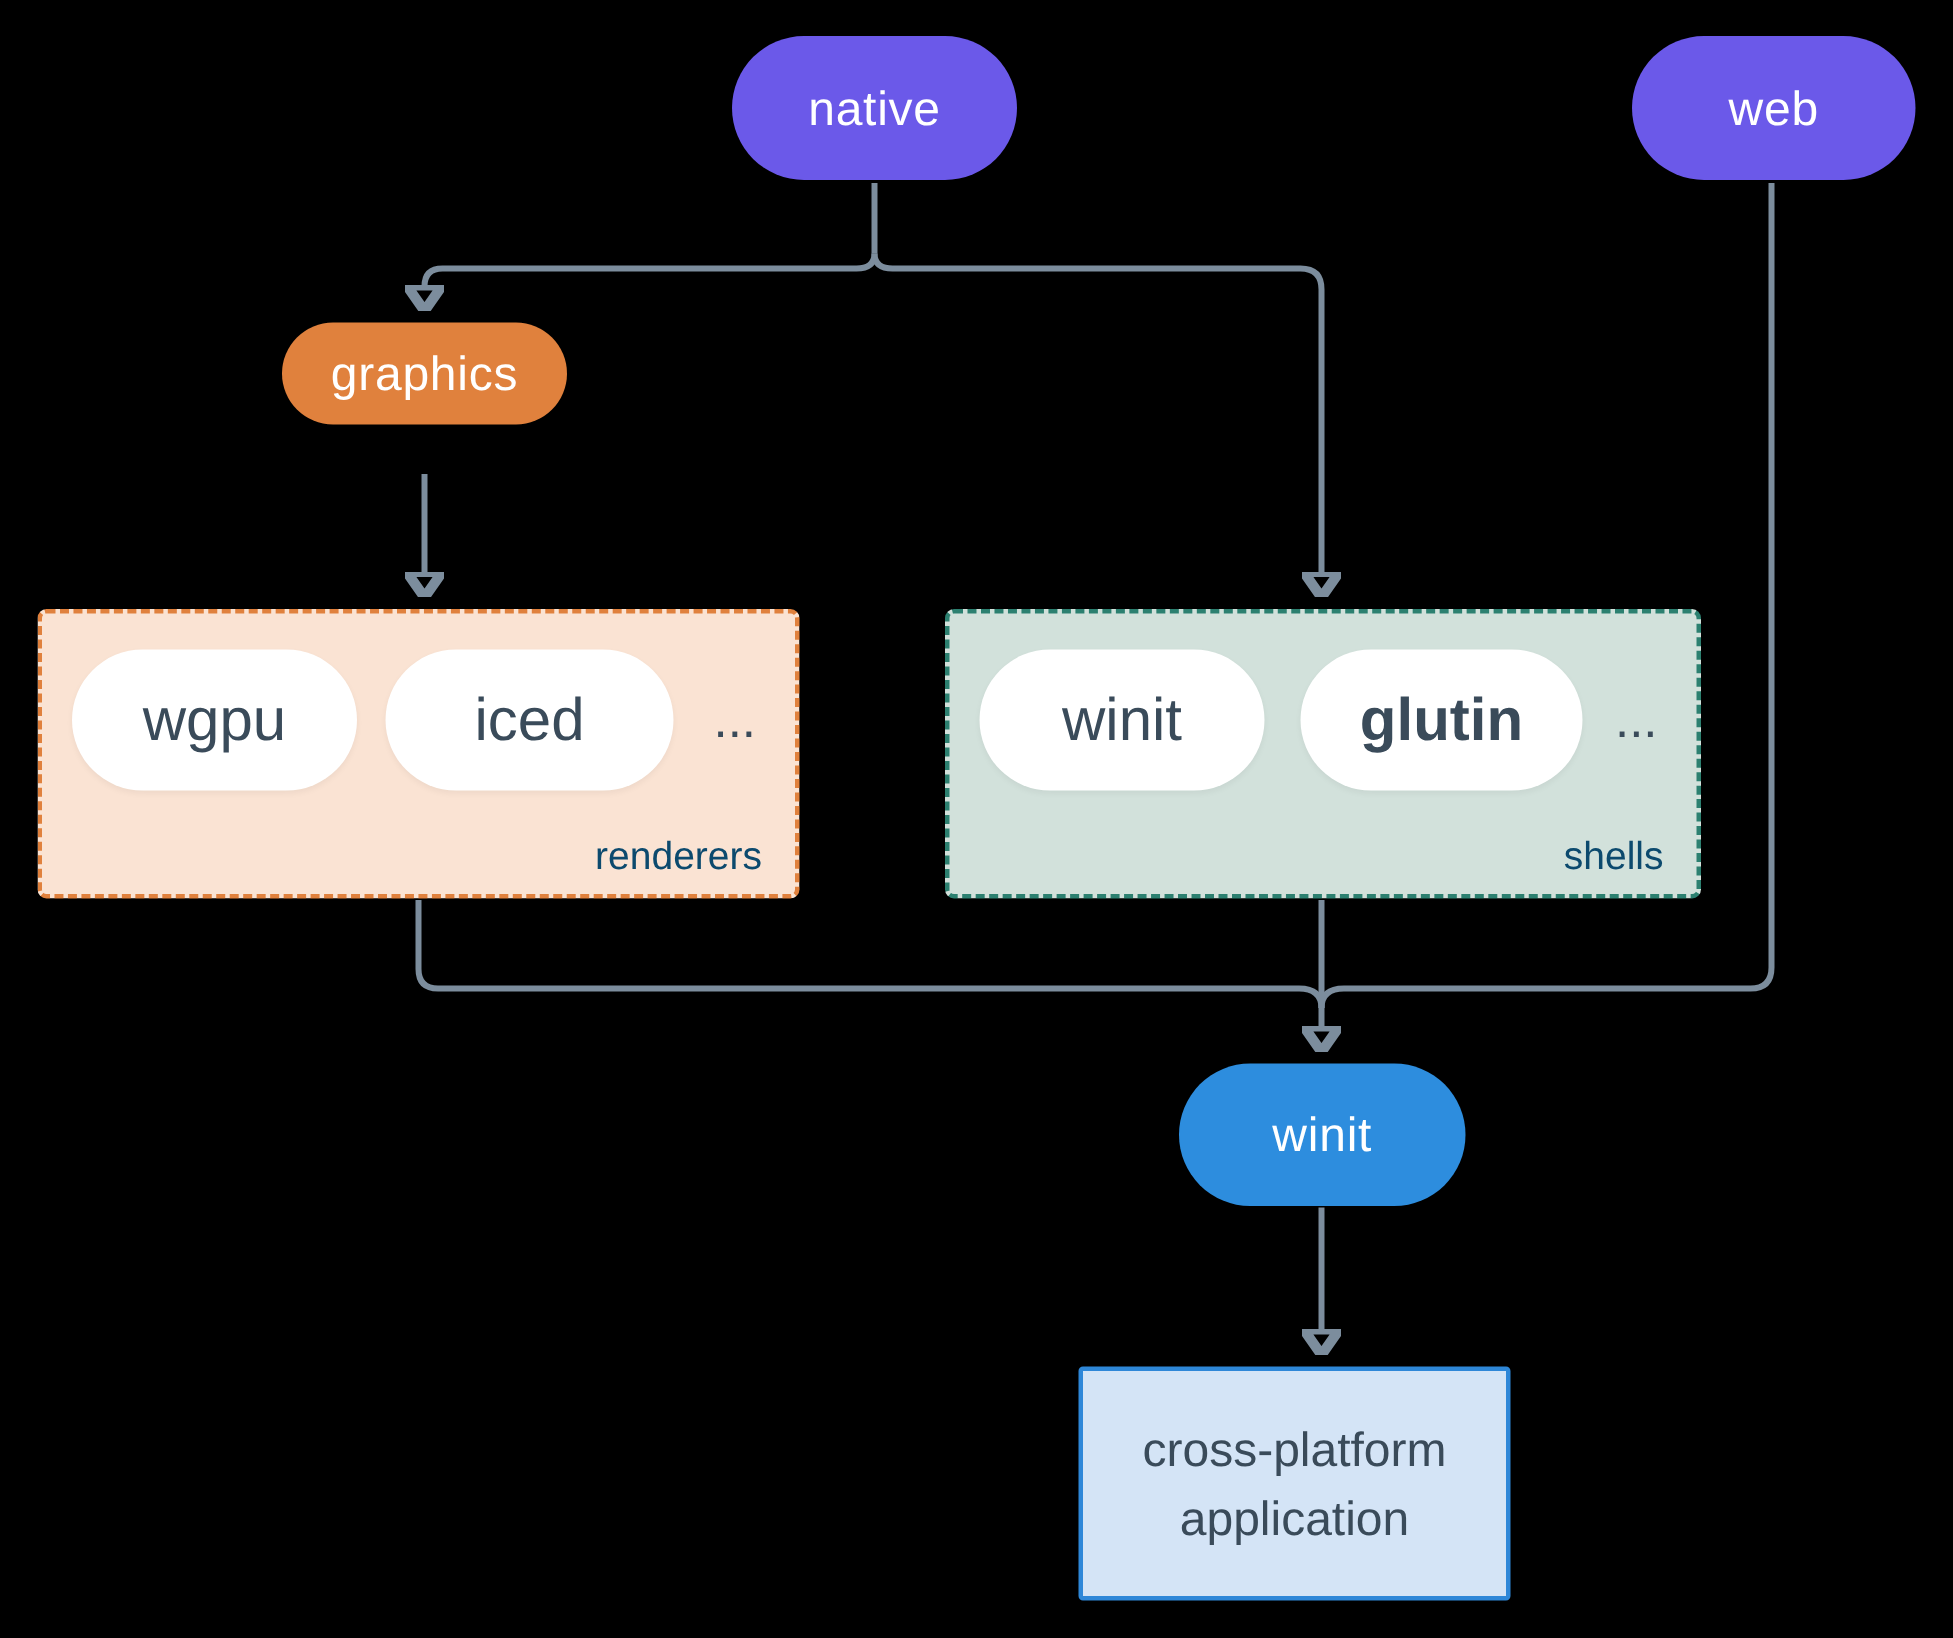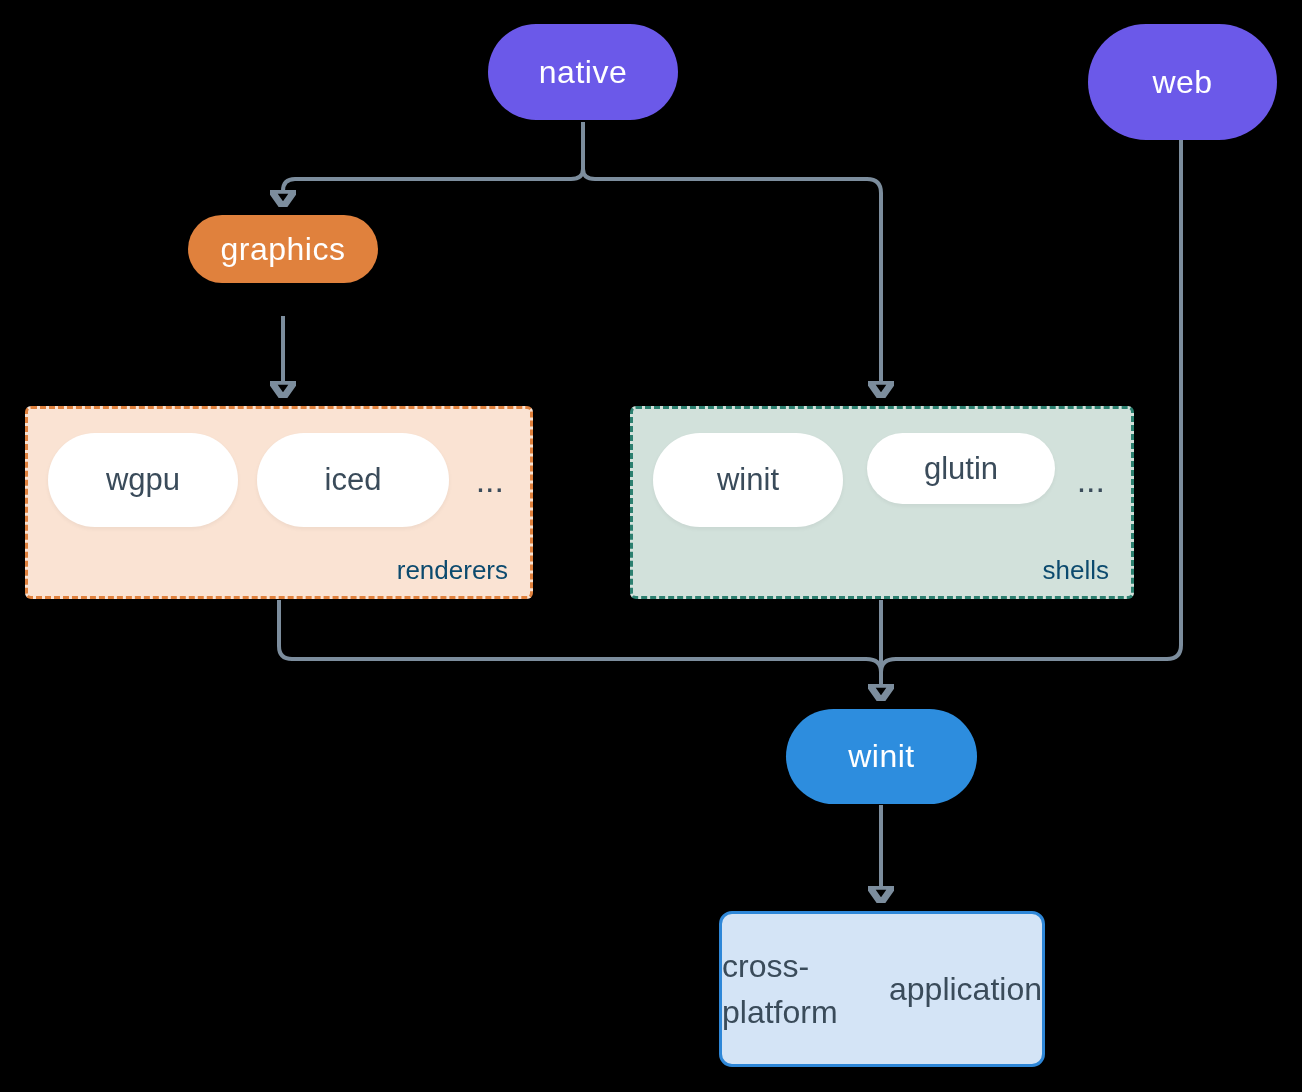--- a/index.html
+++ b/index.html
@@ -35,21 +35,21 @@
     justify-content: center;
     font-size: 32px;
     color: #ffffff;
     letter-spacing: 0.5px;
   }
   .pill.purple { background: #6b59e9; text-align: center; }
   .pill.orange { background: #e0813d; }
   .pill.blue   { background: #2d8dde; }
 
   #node-native   { left: 488px;  top: 24px;  width: 190px; height: 96px; }
-  #node-web      { left: 1088px; top: 24px;  width: 189px; height: 116px; }
+  #node-web      { left: 1088px; top: 24px;  width: 189px; height: 96px; }
   #node-graphics { left: 188px;  top: 215px; width: 190px; height: 68px; }
   #node-iced     { left: 786px;  top: 709px; width: 191px; height: 95px; }
 
   .group {
     position: absolute;
     border-radius: 6px;
     box-sizing: border-box;
   }
   #group-renderers {
     left: 25px; top: 406px; width: 508px; height: 193px;
@@ -61,55 +61,55 @@
     background: #d2e1db;
     border: 3px dashed #2c8070;
   }
   .white-pill {
     position: absolute;
     background: #ffffff;
     border-radius: 999px;
     display: flex;
     align-items: center;
     justify-content: center;
-    font-size: 31px;
+    font-size: 40px;
     color: #3a4b5a;
     box-shadow: 0 2px 4px rgba(0,0,0,0.05);
   }
   #pill-wgpu   { left: 20px;  top: 24px; width: 190px; height: 94px; }
   #pill-glow   { left: 229px; top: 24px; width: 192px; height: 94px; }
   #pill-winit  { left: 20px;  top: 24px; width: 190px; height: 94px; }
-  #pill-glutin { left: 234px; top: 24px; width: 188px; height: 71px; }
+  #pill-glutin { left: 234px; top: 24px; width: 188px; height: 94px; font-weight: bold; }
 
   .more {
     position: absolute;
     right: 26px;
     top: 24px;
     height: 94px;
     display: flex;
     align-items: center;
     font-size: 34px;
     color: #3a4b5a;
   }
   .group-label {
     position: absolute;
     right: 22px;
     bottom: 10px;
     font-size: 26px;
     color: #0c4a6e;
   }
   .app-box {
     position: absolute;
-    left: 719px; top: 911px; width: 326px; height: 156px;
+    left: 719px; top: 911px; width: 288px; height: 156px;
     box-sizing: border-box;
     background: #d4e4f6;
     border: 3px solid #2e87d8;
-    border-radius: 13px;
+    border-radius: 3px;
     display: flex;
-    flex-direction: row;
+    flex-direction: column;
     align-items: center;
     justify-content: center;
     font-size: 32px;
     line-height: 46px;
     color: #3a4b5a;
   }
 </style>
 </head>
 <body>
 

